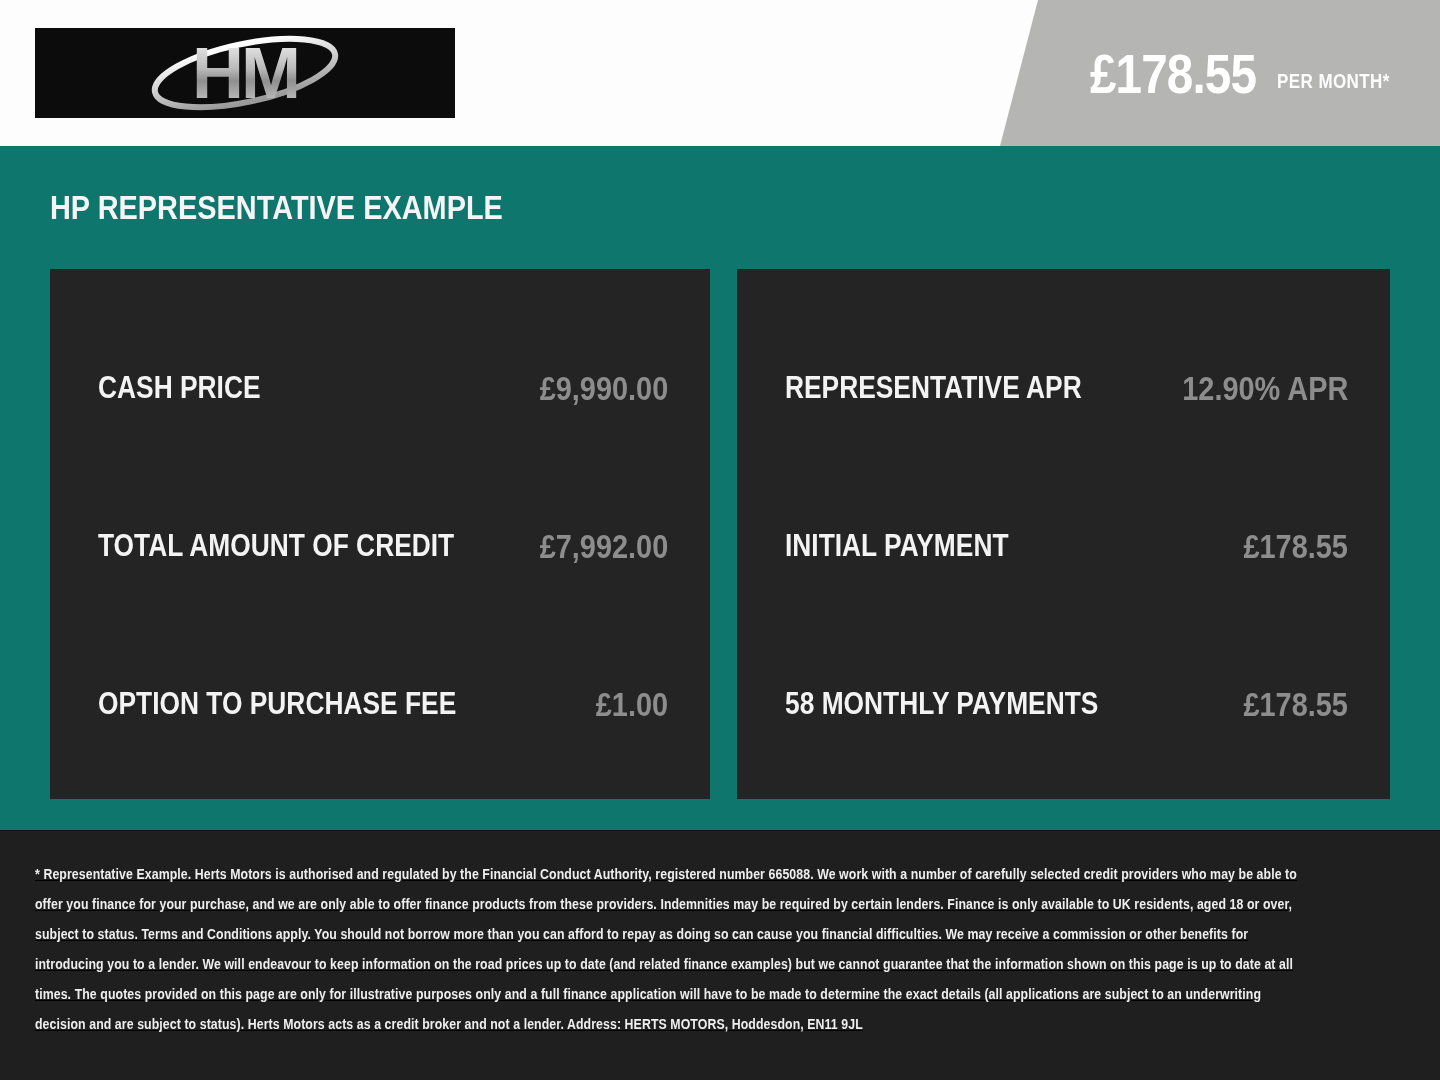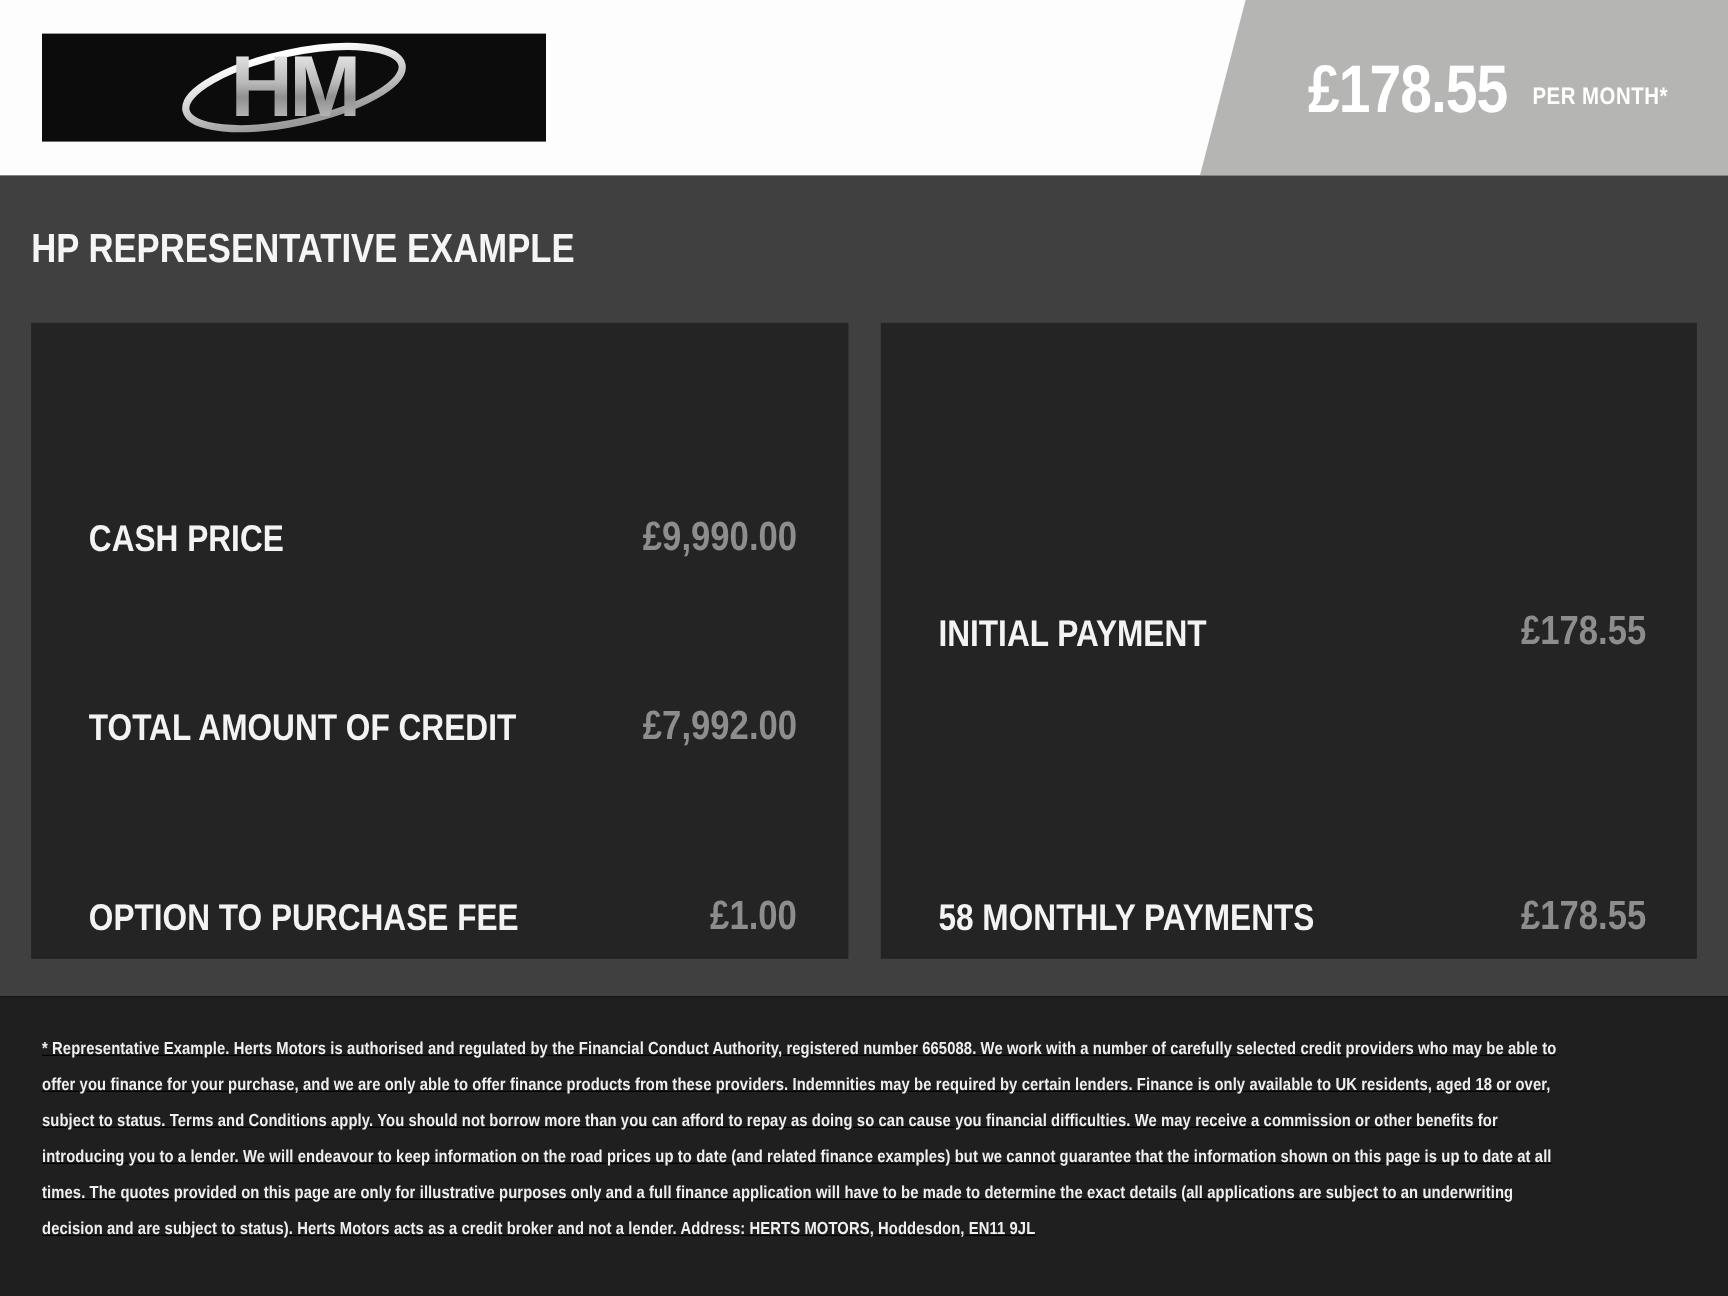--- a/index.html
+++ b/index.html
@@ -28,34 +28,34 @@
     transform:scaleX(.85);transform-origin:0 50%;display:inline-block;
   }
   .price-suffix{
     color:#fff;font-size:20px;font-weight:700;letter-spacing:.5px;
     margin-left:-8px;padding-top:16px;
     transform:scaleX(.85);transform-origin:0 50%;display:inline-block;
     white-space:nowrap;
   }
 
   
-  .main{background:#404040;height:684px;flex:0 0 auto;box-sizing:border-box;padding:0 26px;}
+  .main{background:#0f766e;height:684px;flex:0 0 auto;box-sizing:border-box;padding:0 50px;}
   .main-title{
     color:#f5f5f5;font-size:34px;font-weight:700;letter-spacing:0;
     margin:0;padding-top:45px;height:33px;line-height:33px;
     transform:scaleX(.85);transform-origin:0 50%;white-space:nowrap;
   }
   .panels{display:flex;gap:27px;margin-top:45px;}
   .panel{
     flex:1 1 0;height:530px;background:#242424;box-sizing:border-box;
     padding:40px 42px 16px 48px;
     display:flex;flex-direction:column;
   }
   .row{
-    flex:1 1 0;display:flex;align-items:flex-end;justify-content:space-between;
+    flex:1 1 0;display:flex;align-items:center;justify-content:space-between;
   }
   .lbl{
     color:#f3f3f3;font-size:31px;font-weight:700;white-space:nowrap;
     transform:scaleX(.85);transform-origin:0 50%;display:inline-block;
   }
   .val{
     color:#8d8d8d;font-size:34px;font-weight:700;white-space:nowrap;
     transform:scaleX(.85);transform-origin:100% 50%;display:inline-block;
   }
 
@@ -113,20 +113,24 @@
             <span class="lbl">TOTAL AMOUNT OF CREDIT</span>
             <span class="val">£7,992.00</span>
           </div>
           <div class="row">
             <span class="lbl">OPTION TO PURCHASE FEE</span>
             <span class="val">£1.00</span>
           </div>
         </div>
       <div class="panel">
           <div class="row">
+            <span class="lbl">REPRESENTATIVE APR</span>
+            <span class="val">12.90% APR</span>
+          </div>
+          <div class="row">
             <span class="lbl">INITIAL PAYMENT</span>
             <span class="val">£178.55</span>
           </div>
           <div class="row">
             <span class="lbl">58 MONTHLY PAYMENTS</span>
             <span class="val">£178.55</span>
           </div>
         </div>
     </div>
   </div>

